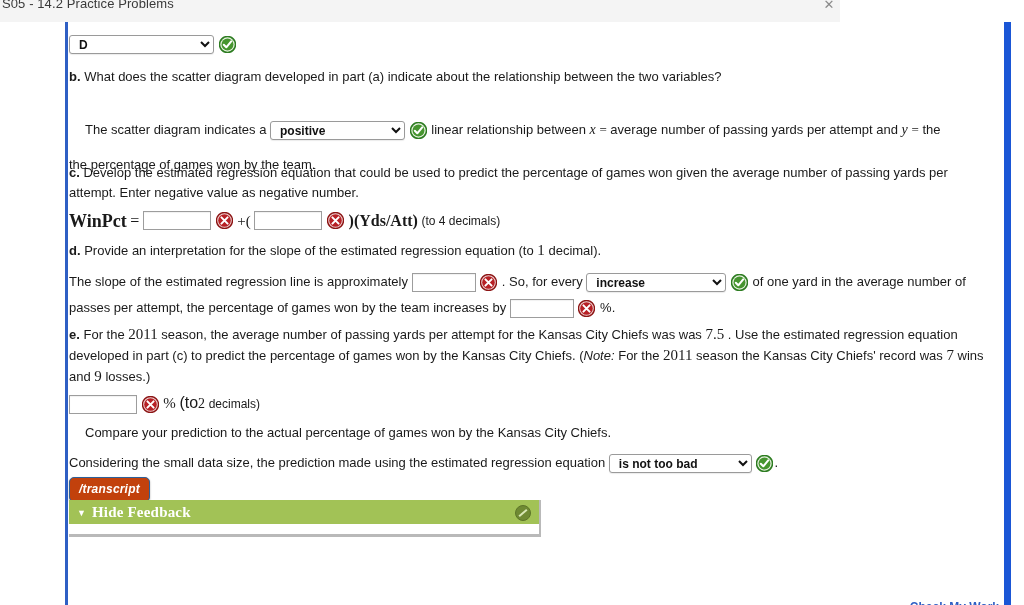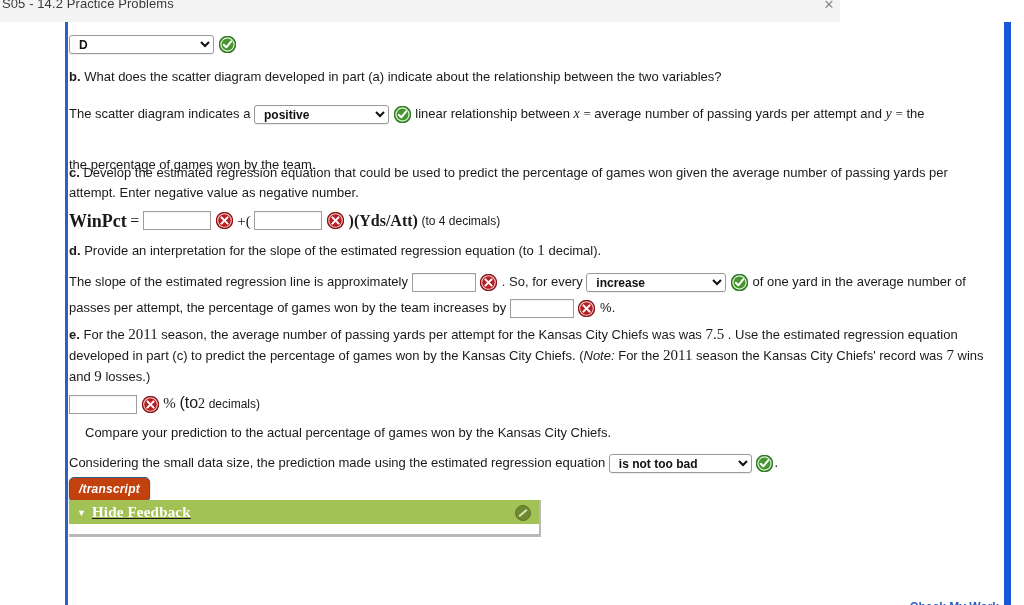--- a/index.html
+++ b/index.html
@@ -158,21 +158,20 @@
     left: 0;
     top: 478px;
     width: 470px;
     background: #ffffff;
     border-right: 2px solid #b9b9b9;
     border-bottom: 3px solid #b9b9b9;
     padding-bottom: 10px;
   }
   .fb-header {
     background: #9fc košík;
-    text-decoration: underline;
   }
   .fb-header {
     background: #a2c256;
     height: 24px;
     line-height: 24px;
     position: relative;
     padding-left: 8px;
   }
   .fb-caret {
     display: inline-block;
@@ -262,21 +261,21 @@
           <path d="M4.8 8.7 L7.3 11.3 L12.2 5.3" stroke="#ffffff" stroke-width="2" fill="none" stroke-linecap="round" stroke-linejoin="round"></path>
         </svg>
       </span>
     </div>
 
     <div class="line" style="position:absolute; left:0; top:45px; width:900px;">
       <span class="qlabel">b.</span>
       <span>What does the scatter diagram developed in part (a) indicate about the relationship between the two variables?</span>
     </div>
 
-    <div class="line" style="position:absolute; left:0; top:82px; width:900px;">
+    <div class="line" style="position:absolute; left:0; top:98px; width:900px;padding-left:16px;">
       <span>The scatter diagram indicates a</span>
       <select class="dd w-pos">
         <option>positive</option>
       </select>
       <span class="badge">
         <svg width="17" height="17" viewBox="0 0 17 17">
           <circle cx="8.5" cy="8.5" r="8" fill="#e9f3e2" stroke="#2e7d22" stroke-width="1.6"></circle>
           <circle cx="8.5" cy="8.5" r="6" fill="#46952f"></circle>
           <path d="M4.8 8.7 L7.3 11.3 L12.2 5.3" stroke="#ffffff" stroke-width="2" fill="none" stroke-linecap="round" stroke-linejoin="round"></path>
         </svg>

